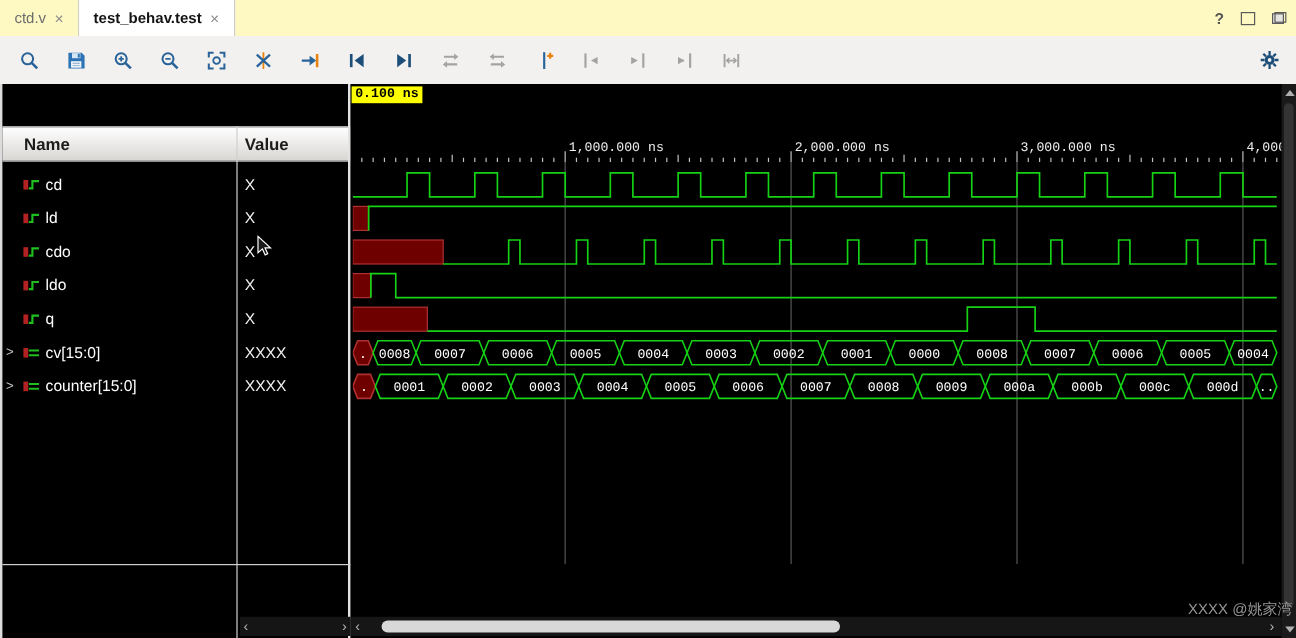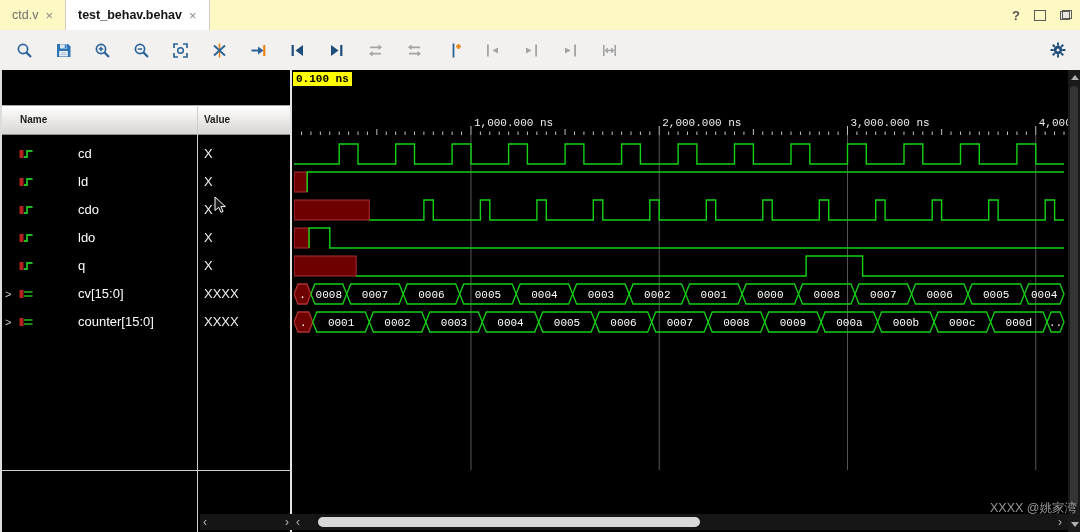--- a/index.html
+++ b/index.html
@@ -26,29 +26,29 @@
   .tbtn svg{width:17px;height:17px;}
   .tbtn.disabled{opacity:.9;}
   #gear-btn{position:absolute;right:10px;top:8px;width:24px;height:24px;display:flex;align-items:center;justify-content:center;}
   #gear-btn svg{width:18px;height:18px;}
   
   #main{position:absolute;left:0;top:70px;width:1080px;height:462px;background:#000;}
   
   #left-panel{position:absolute;left:0;top:0;width:292px;height:462px;background:#000;border-left:2px solid #dcdcdc;box-sizing:border-box;}
   #lp-header{position:absolute;left:0;top:35px;width:290px;height:30px;box-sizing:border-box;
              background:linear-gradient(#ffffff,#d8d6d3);border-top:1px solid #aaa;border-bottom:1px solid #8f8f8f;
-             font-size:10px;font-weight:bold;color:#1c1c1c;}
+             font-size:14px;font-weight:bold;color:#1c1c1c;}
   #lp-header .hname{position:absolute;left:18px;top:0;line-height:28px;}
   #lp-header .hvalue{position:absolute;left:202px;top:0;line-height:28px;text-align:right;}
   #signal-rows{position:absolute;left:0;top:70px;width:290px;}
   .sig-row{position:relative;height:28px;color:#fff;font-size:13px;}
   .sig-row .expander{position:absolute;left:3px;top:7px;width:10px;color:#cccccc;font-size:11px;line-height:14px;}
   .sig-row .sig-icon{position:absolute;left:17px;top:8px;width:14px;height:12px;}
   .sig-row .sig-icon svg{width:14px;height:12px;}
-  .sig-row .sig-name{position:absolute;left:36px;top:0;line-height:28px;white-space:nowrap;margin-left:40px;}
+  .sig-row .sig-name{position:absolute;left:36px;top:0;line-height:28px;white-space:nowrap;}
   .sig-row .sig-value{position:absolute;left:202px;top:0;line-height:28px;color:#f2f2f2;}
   .vline1{position:absolute;left:195px;top:35px;bottom:0;width:1px;background:#cfcfcf;z-index:4;}
   .vline2{position:absolute;right:0;top:0;bottom:0;width:2px;background:#e3e3e3;z-index:4;}
   .hline{position:absolute;left:0;top:400px;width:290px;height:1px;background:#cfcfcf;z-index:4;}
   #lp-scroll{position:absolute;left:198px;top:444px;width:92px;height:16px;background:#151515;z-index:5;
              display:flex;align-items:center;justify-content:space-between;padding:0 3px;box-sizing:border-box;}
   #lp-scroll span{color:#b5b5b5;font-size:12px;line-height:14px;}
   
   #wave-panel{position:absolute;left:292px;top:0;width:776px;height:462px;background:#000;overflow:hidden;padding-left:15px;}
   #cursor-badge{position:absolute;left:1px;top:2px;background:#ffff00;color:#000;
@@ -69,21 +69,21 @@
 </style>
 </head>
 <body>
 
 <div id="tabbar">
   <div class="tab">
     <span>ctd.v</span>
     <span class="close">×</span>
   </div>
   <div class="tab active">
-    <span>test_behav.behav</span>
+    <span>test_behav.test</span>
     <span class="close">×</span>
   </div>
   <div id="win-controls">
     <span class="help">?</span>
     <span class="maxbox"></span>
     <span class="floatbox"></span>
   </div>
 </div>
 
 <div id="toolbar">

